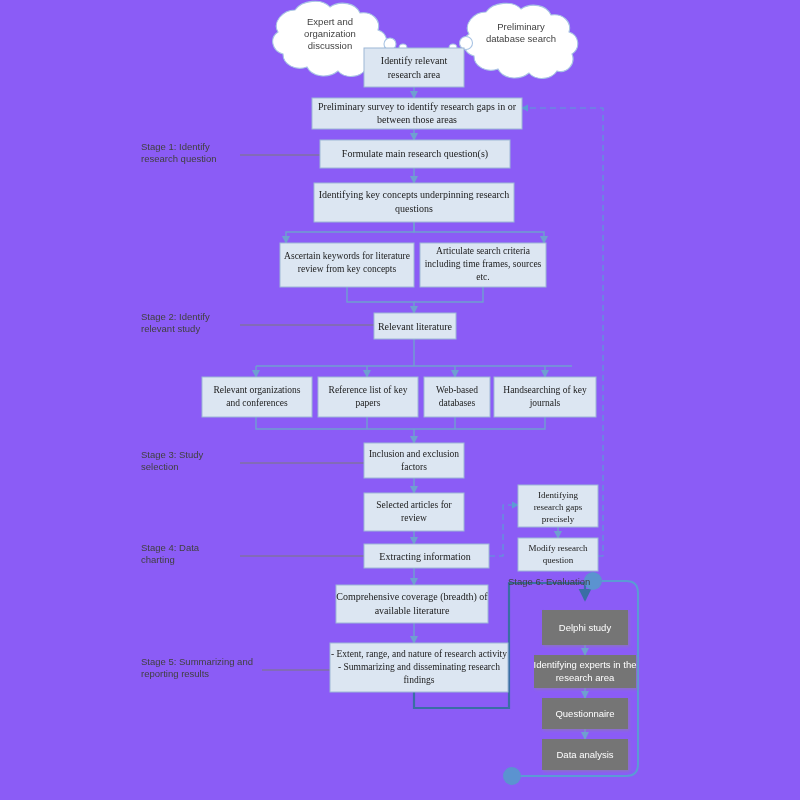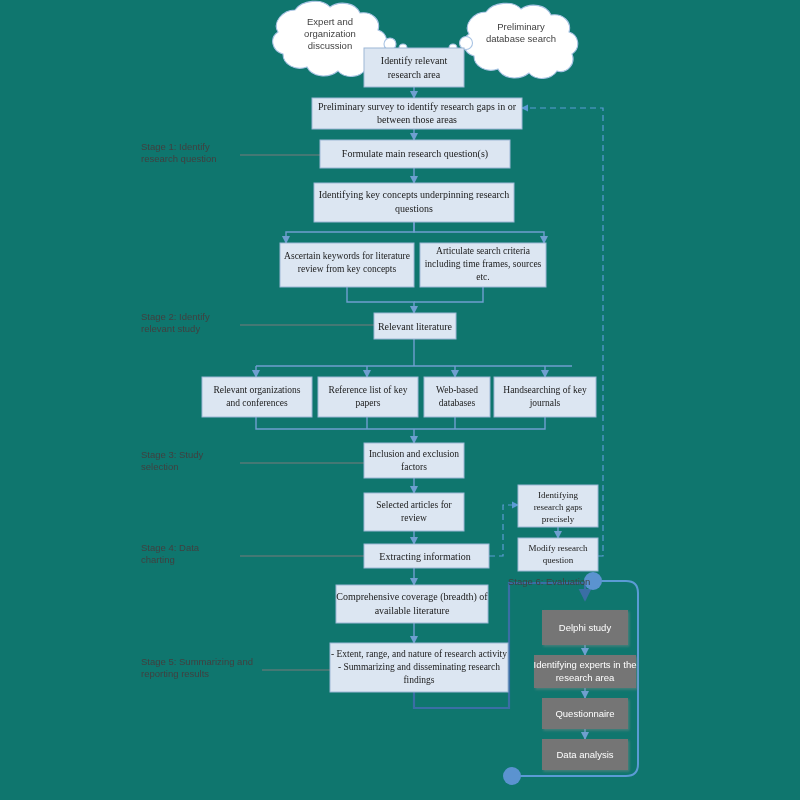--- a/index.html
+++ b/index.html
@@ -4,21 +4,21 @@
 <style>
   html, body {
     margin: 0;
     padding: 0;
     background: #ffffff;
   }
   #page {
     position: relative;
     width: 800px;
     height: 800px;
-    background: #0f766e;
+    background: #8b5cf6;
     overflow: hidden;
     font-family: "Liberation Serif", serif;
   }
   svg.layer {
     position: absolute;
     left: 0;
     top: 0;
     width: 800px;
     height: 800px;
   }

